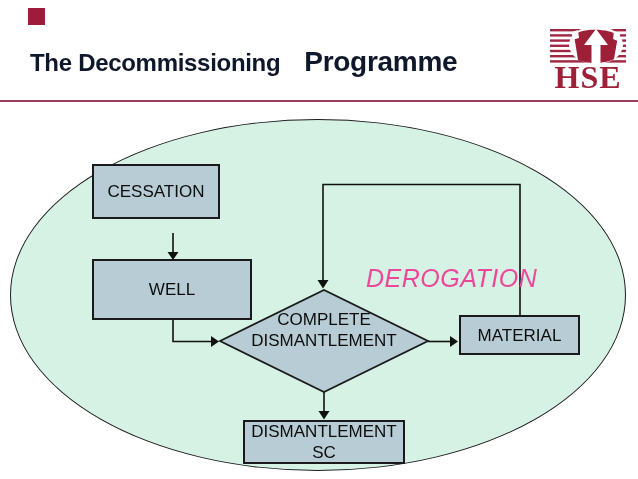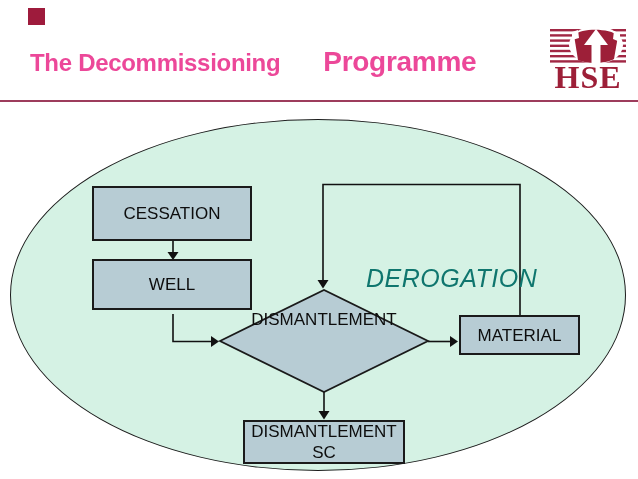--- a/index.html
+++ b/index.html
@@ -6,52 +6,52 @@
   .canvas{
     position:relative;width:638px;height:479px;background:#ffffff;
     font-family:"Liberation Sans", sans-serif;overflow:hidden;
   }
   .accent-square{
     position:absolute;left:28px;top:8px;width:17px;height:17px;
     background:#9e1b3c;
   }
   .title{
     position:absolute;left:30px;top:46px;display:flex;align-items:baseline;
-    color:#ec4899;font-weight:bold;letter-spacing:-0.3px;white-space:nowrap;gap:28px;
+    color:#0f172a;font-weight:bold;letter-spacing:-0.3px;white-space:nowrap;
   }
   .title .t1{font-size:24px;}
-  .title .t2{font-size:28px;margin-left:15px;}
+  .title .t2{font-size:28px;margin-left:24px;}
   .hse-logo{position:absolute;left:548px;top:26px;width:80px;height:76px;}
   .divider{
     position:absolute;left:0;top:100px;width:638px;height:2px;
     background:#9d3c5c;
   }
   .big-ellipse{
     position:absolute;left:10px;top:119px;width:616px;height:352px;
     background:#d5f2e4;border:1.5px solid #1c1c1c;border-radius:50%;
     box-sizing:border-box;
   }
   .connectors{position:absolute;left:0;top:0;width:638px;height:479px;}
   .node{
     position:absolute;background:#b7ccd4;border:2px solid #1a1a1a;
     box-sizing:border-box;display:flex;flex-direction:column;
     align-items:center;justify-content:center;
     font-size:17px;line-height:21px;color:#0d0d0d;text-align:center;
   }
-  .node-cessation{left:92px;top:186px;width:160px;height:55px;}
-  .node-well{left:92px;top:259px;width:160px;height:51px;}
+  .node-cessation{left:92px;top:164px;width:128px;height:55px;}
+  .node-well{left:92px;top:259px;width:160px;height:61px;}
   .node-material{left:459px;top:315px;width:121px;height:40px;}
   .node-dismantlement{left:243px;top:420px;width:162px;height:44px;}
   .decision-label{
     position:absolute;left:234px;top:309px;width:180px;text-align:center;
     font-size:17px;line-height:21px;color:#0d0d0d;
   }
   .derogation{
     position:absolute;left:366px;top:264px;font-size:25px;font-style:italic;
-    color:#0f766e;letter-spacing:0.5px;white-space:nowrap;
+    color:#ec4899;letter-spacing:0.5px;white-space:nowrap;
   }
 </style>
 </head>
 <body>
 
 <div class="canvas">
 
   <div class="accent-square"></div>
 
   <div class="title">
@@ -116,20 +116,21 @@
 
   <div class="node node-cessation">
     <div>CESSATION</div>
   </div>
 
   <div class="node node-well">
     <div>WELL</div>
   </div>
 
   <div class="decision-label">
+    <div>COMPLETE</div>
     <div>DISMANTLEMENT</div>
   </div>
 
   <div class="node node-material">
     <div>MATERIAL</div>
   </div>
 
   <div class="node node-dismantlement">
     <div>DISMANTLEMENT</div>
     <div>SC</div>

